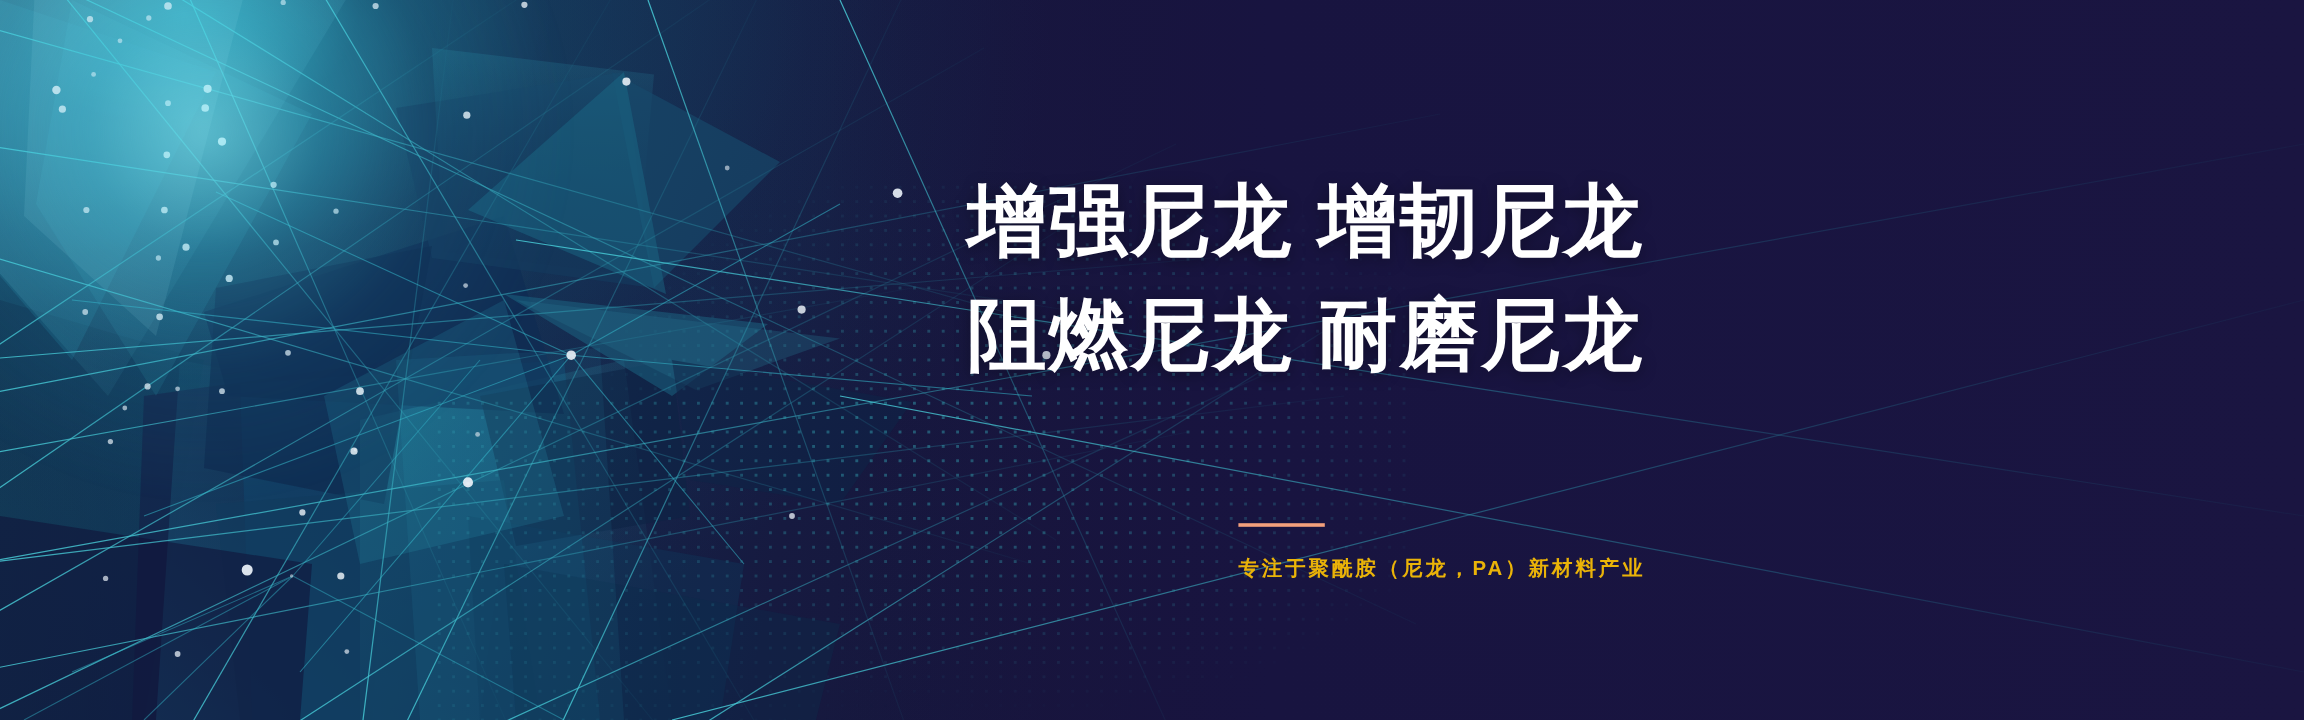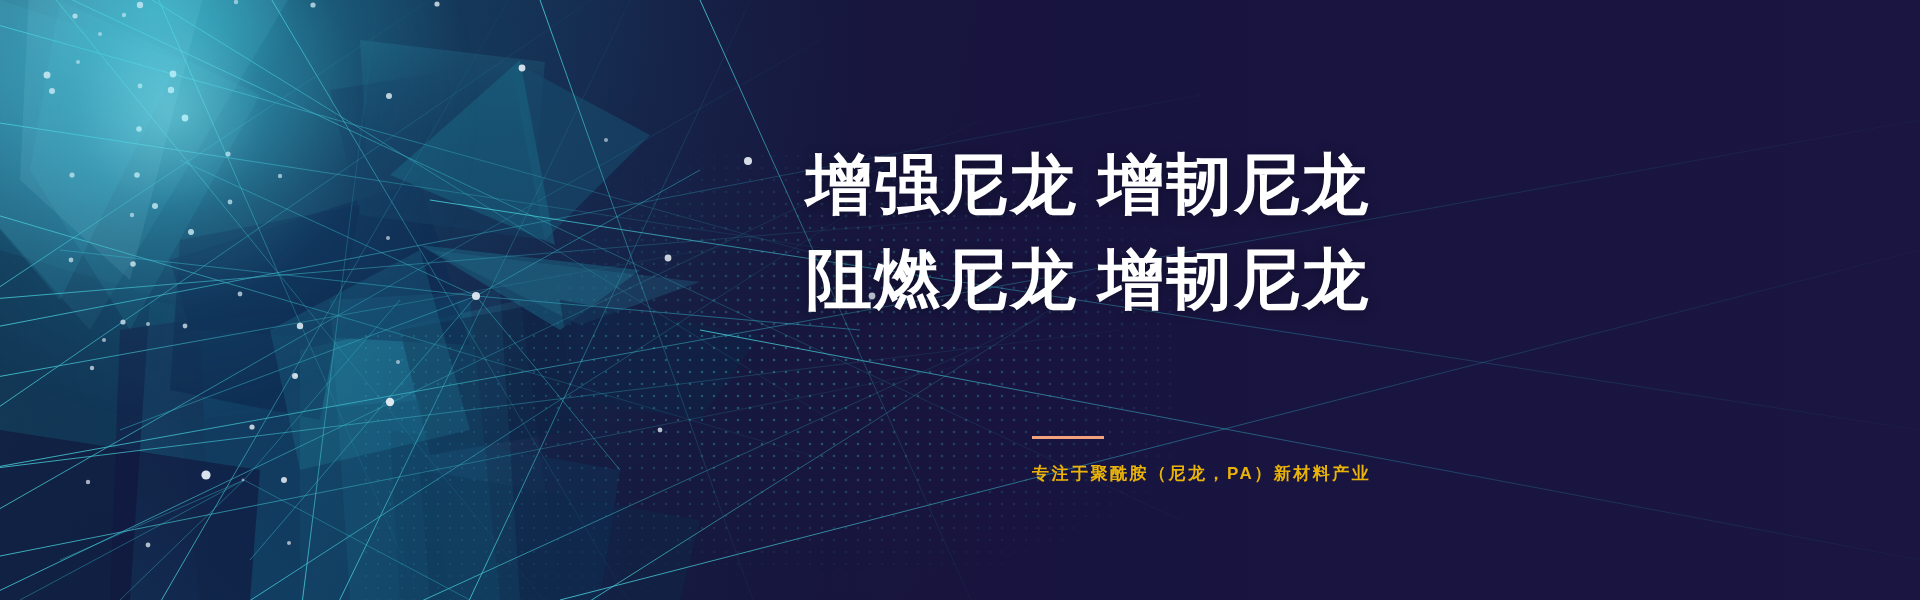--- a/index.html
+++ b/index.html
@@ -262,19 +262,19 @@
     </g>
   </svg>
 
   <div class="halftone"></div>
   <div class="halftone2"></div>
   <div class="glow"></div>
 
   <div class="content">
     <div class="headline">
       <span class="line">增强尼龙 增韧尼龙</span>
-      <span class="line">阻燃尼龙 增韧尼龙</span>
+      <span class="line">阻燃尼龙 耐磨尼龙</span>
     </div>
     <div class="divider"></div>
     <div class="subtitle">专注于聚酰胺（尼龙，PA）新材料产业</div>
   </div>
 
 </div>
 
 </body></html>

